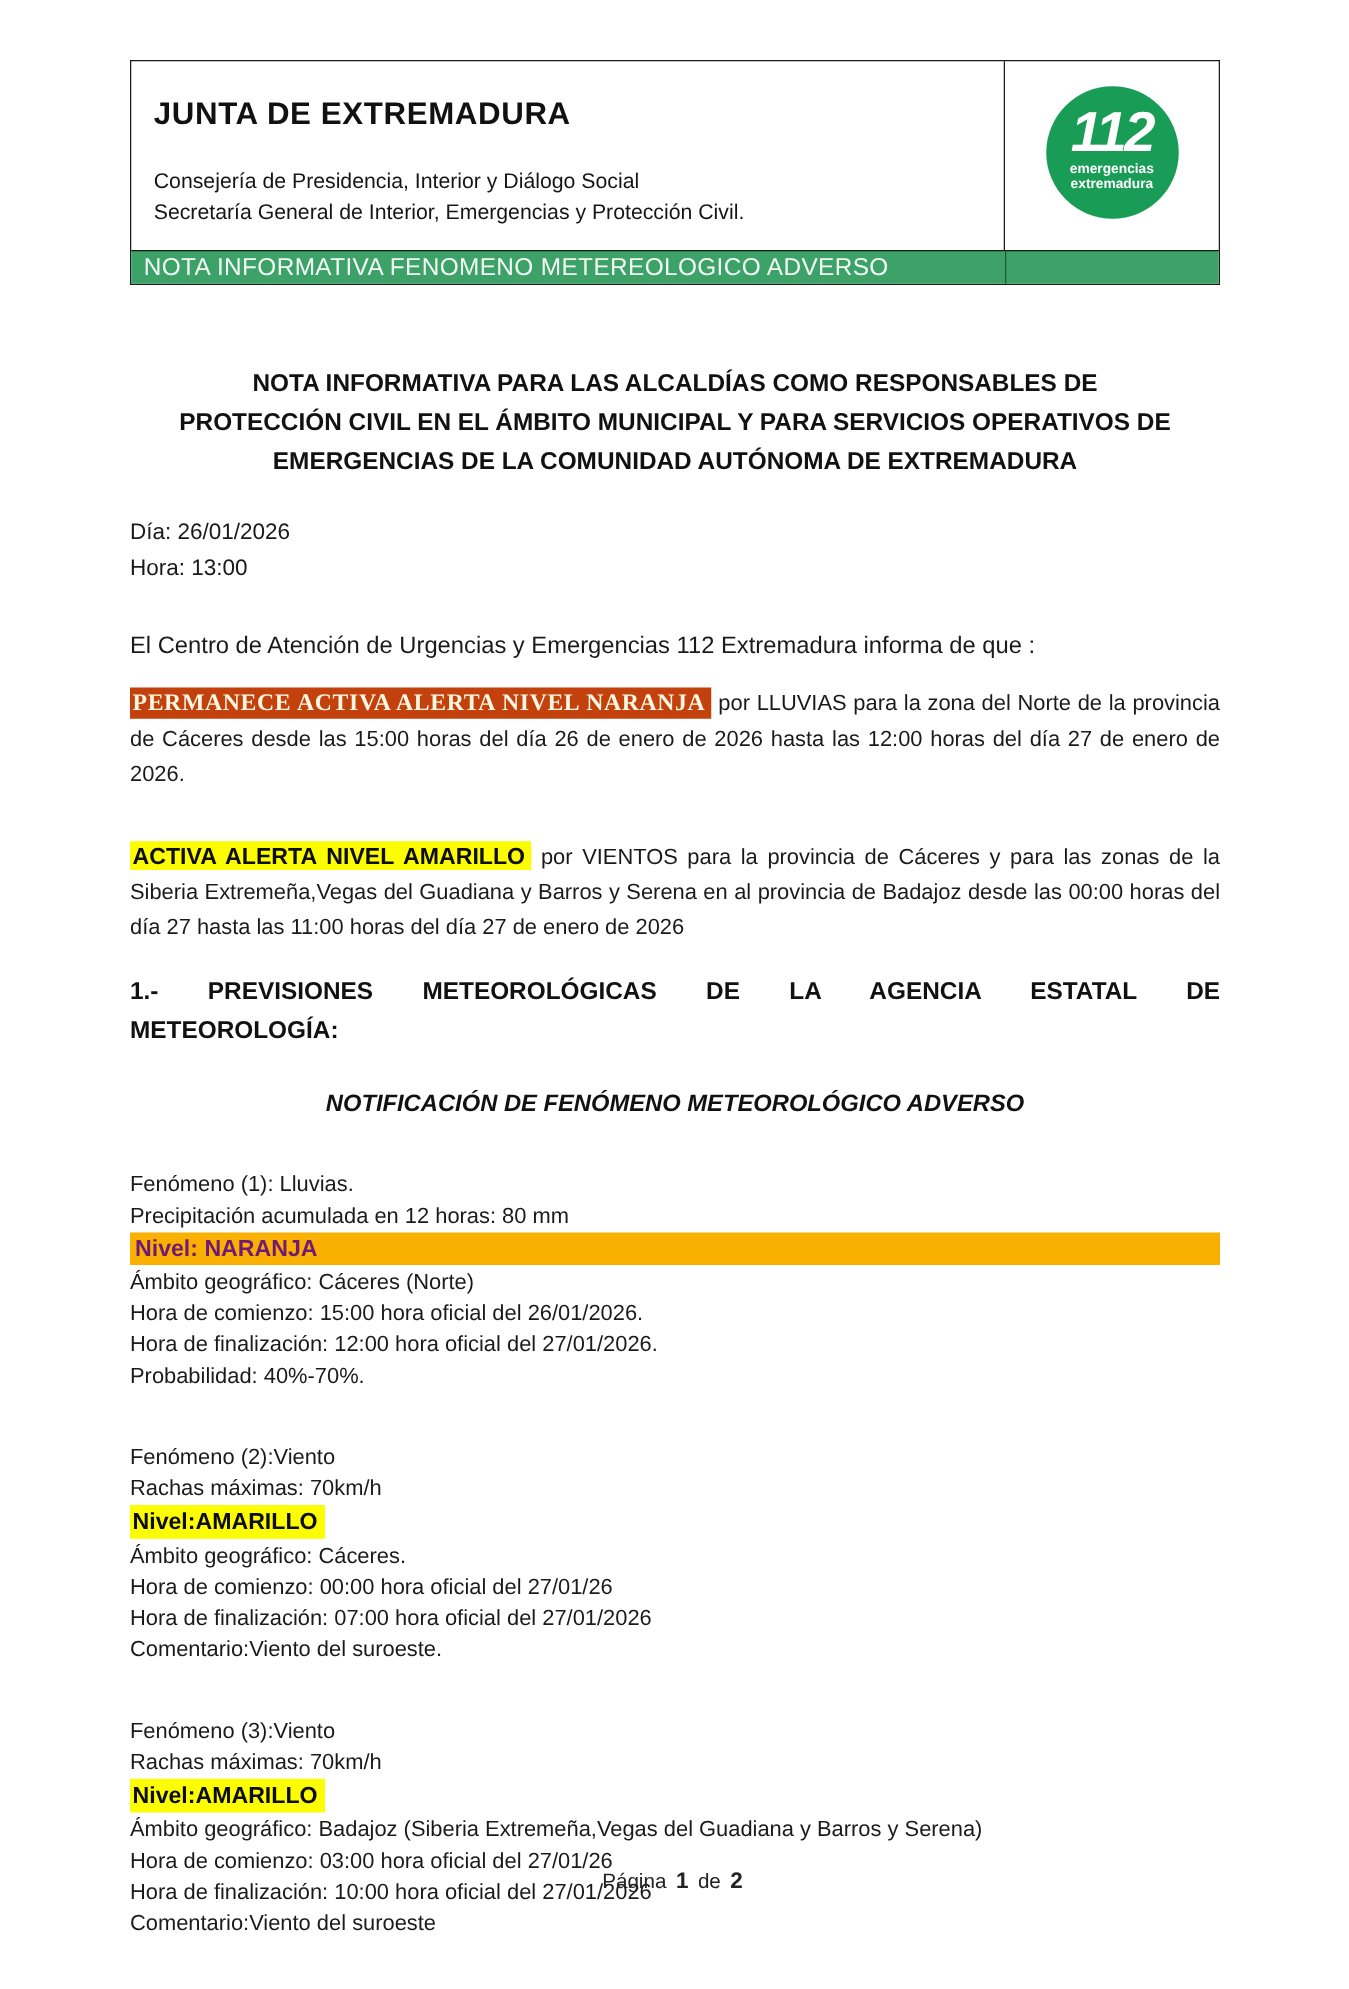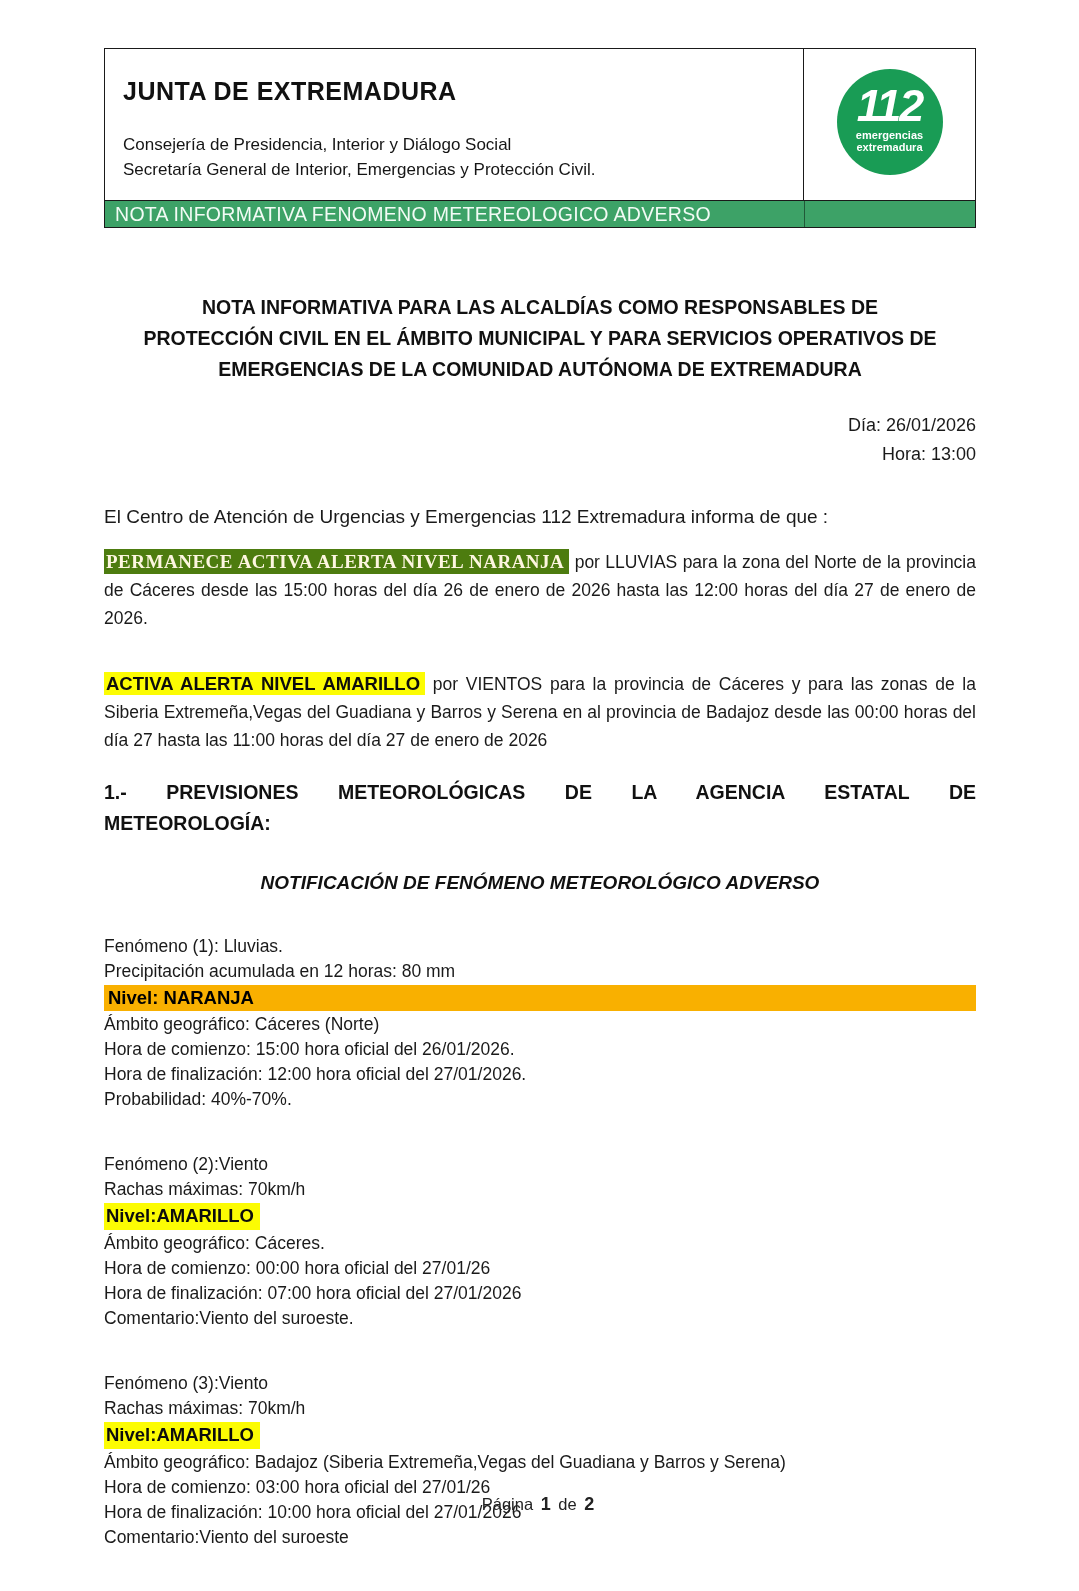--- a/index.html
+++ b/index.html
@@ -73,36 +73,36 @@
   
   .content { position: absolute; left: 104px; top: 226px; width: 872px; }
   .doc-title {
     margin-top: 66px;
     text-align: center;
     font-size: 19.5px;
     font-weight: bold;
     line-height: 31px;
     color: #111;
   }
-  .center-line { text-align: right; font-size: 18px; line-height: 29px; }
+  .center-line { text-align: left; font-size: 18px; line-height: 29px; }
   .date-block { margin-top: 26px; }
   .intro { margin-top: 37px; font-size: 19px; }
   .para {
     margin-top: 20px;
     font-size: 17.5px;
     line-height: 28px;
     text-align: justify;
   }
   .para.second { margin-top: 38px; }
   .hl-orange-serif {
     font-family: "Liberation Serif", serif;
     font-weight: bold;
     font-size: 19px;
     color: #fdf6e0;
-    background: #4d7c0f;
+    background: #c2410c;
     padding: 2px 5px 2px 2px;
     letter-spacing: 0.5px;
   }
   .hl-yellow-strong {
     font-weight: bold;
     font-size: 18.5px;
     color: #0d0d0d;
     background: #fcfc03;
     padding: 1px 5px 1px 2px;
   }
@@ -120,21 +120,21 @@
     text-align: center;
     font-size: 19px;
     font-weight: bold;
     font-style: italic;
     color: #111;
   }
   .phen { margin-top: 40px; font-size: 17.5px; }
   .phen p { line-height: 25px; }
   .level-orange {
     background: #f9b000;
-    color: #000000;
+    color: #701a75;
     font-weight: bold;
     font-size: 18.5px;
     line-height: 26px !important;
     padding-left: 4px;
     margin: 1px 0;
   }
   .level-yellow-line { line-height: 26px !important; margin: 1px 0; }
   .level-yellow {
     display: inline-block;
     background: #fcfc03;

